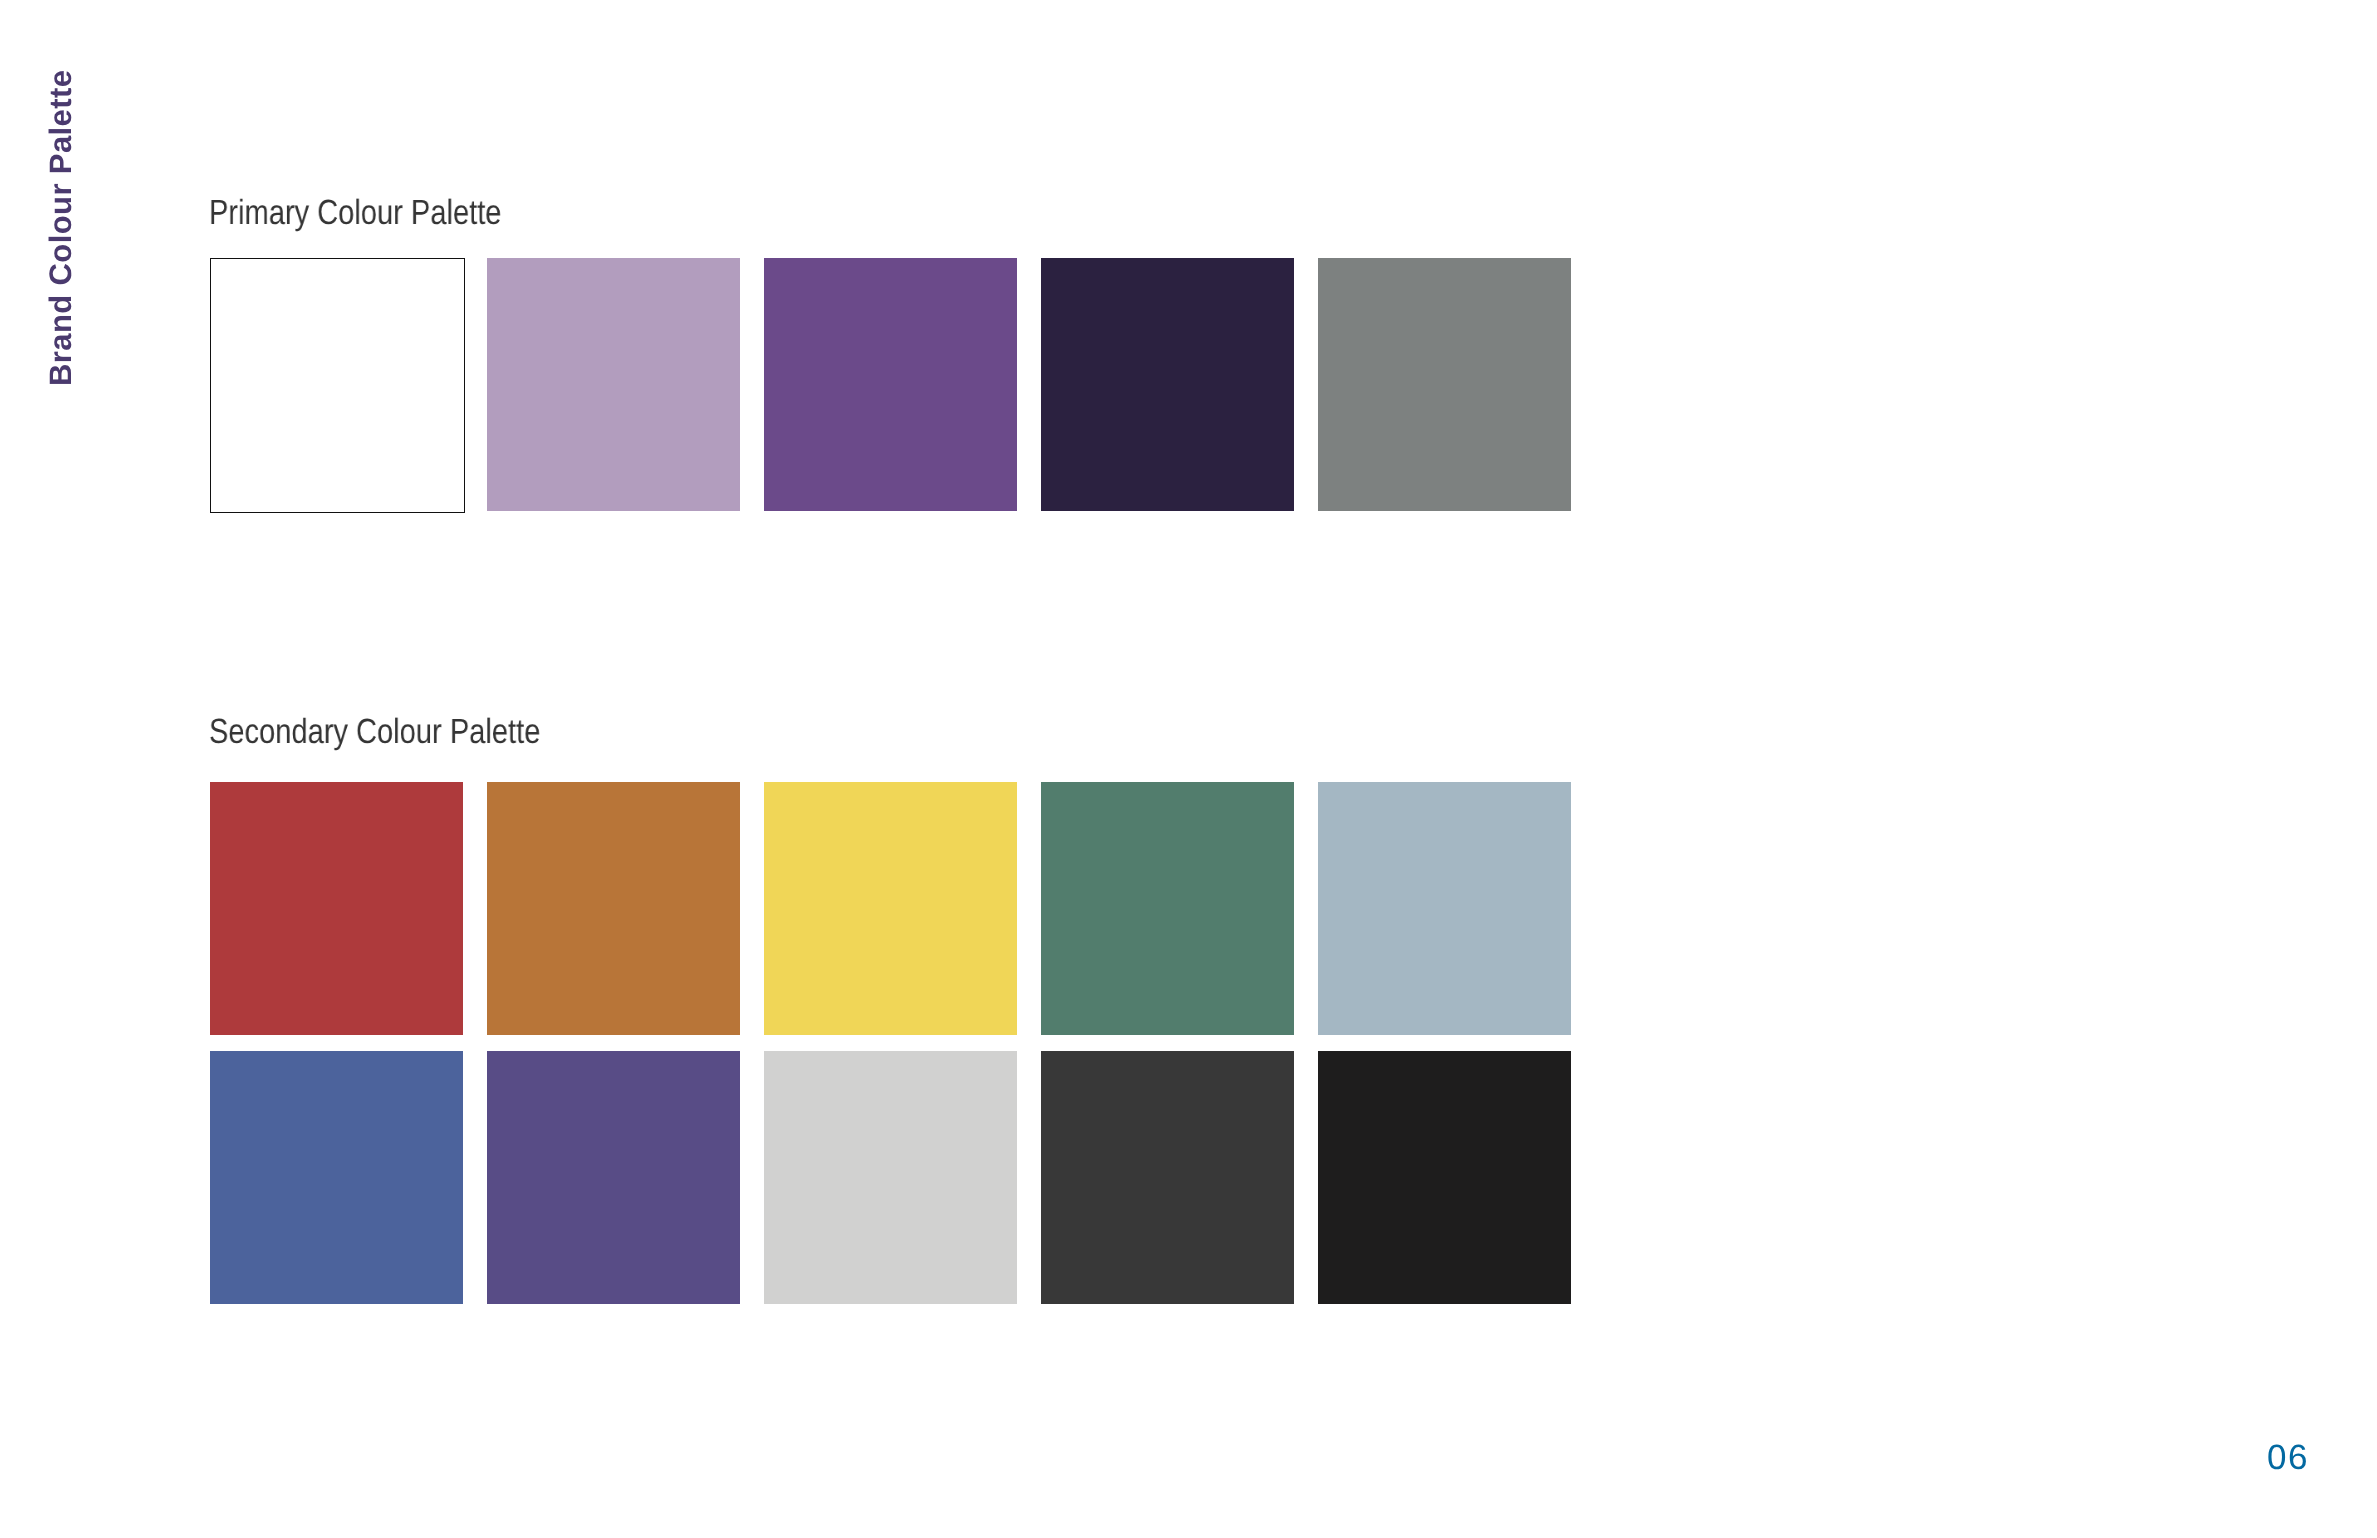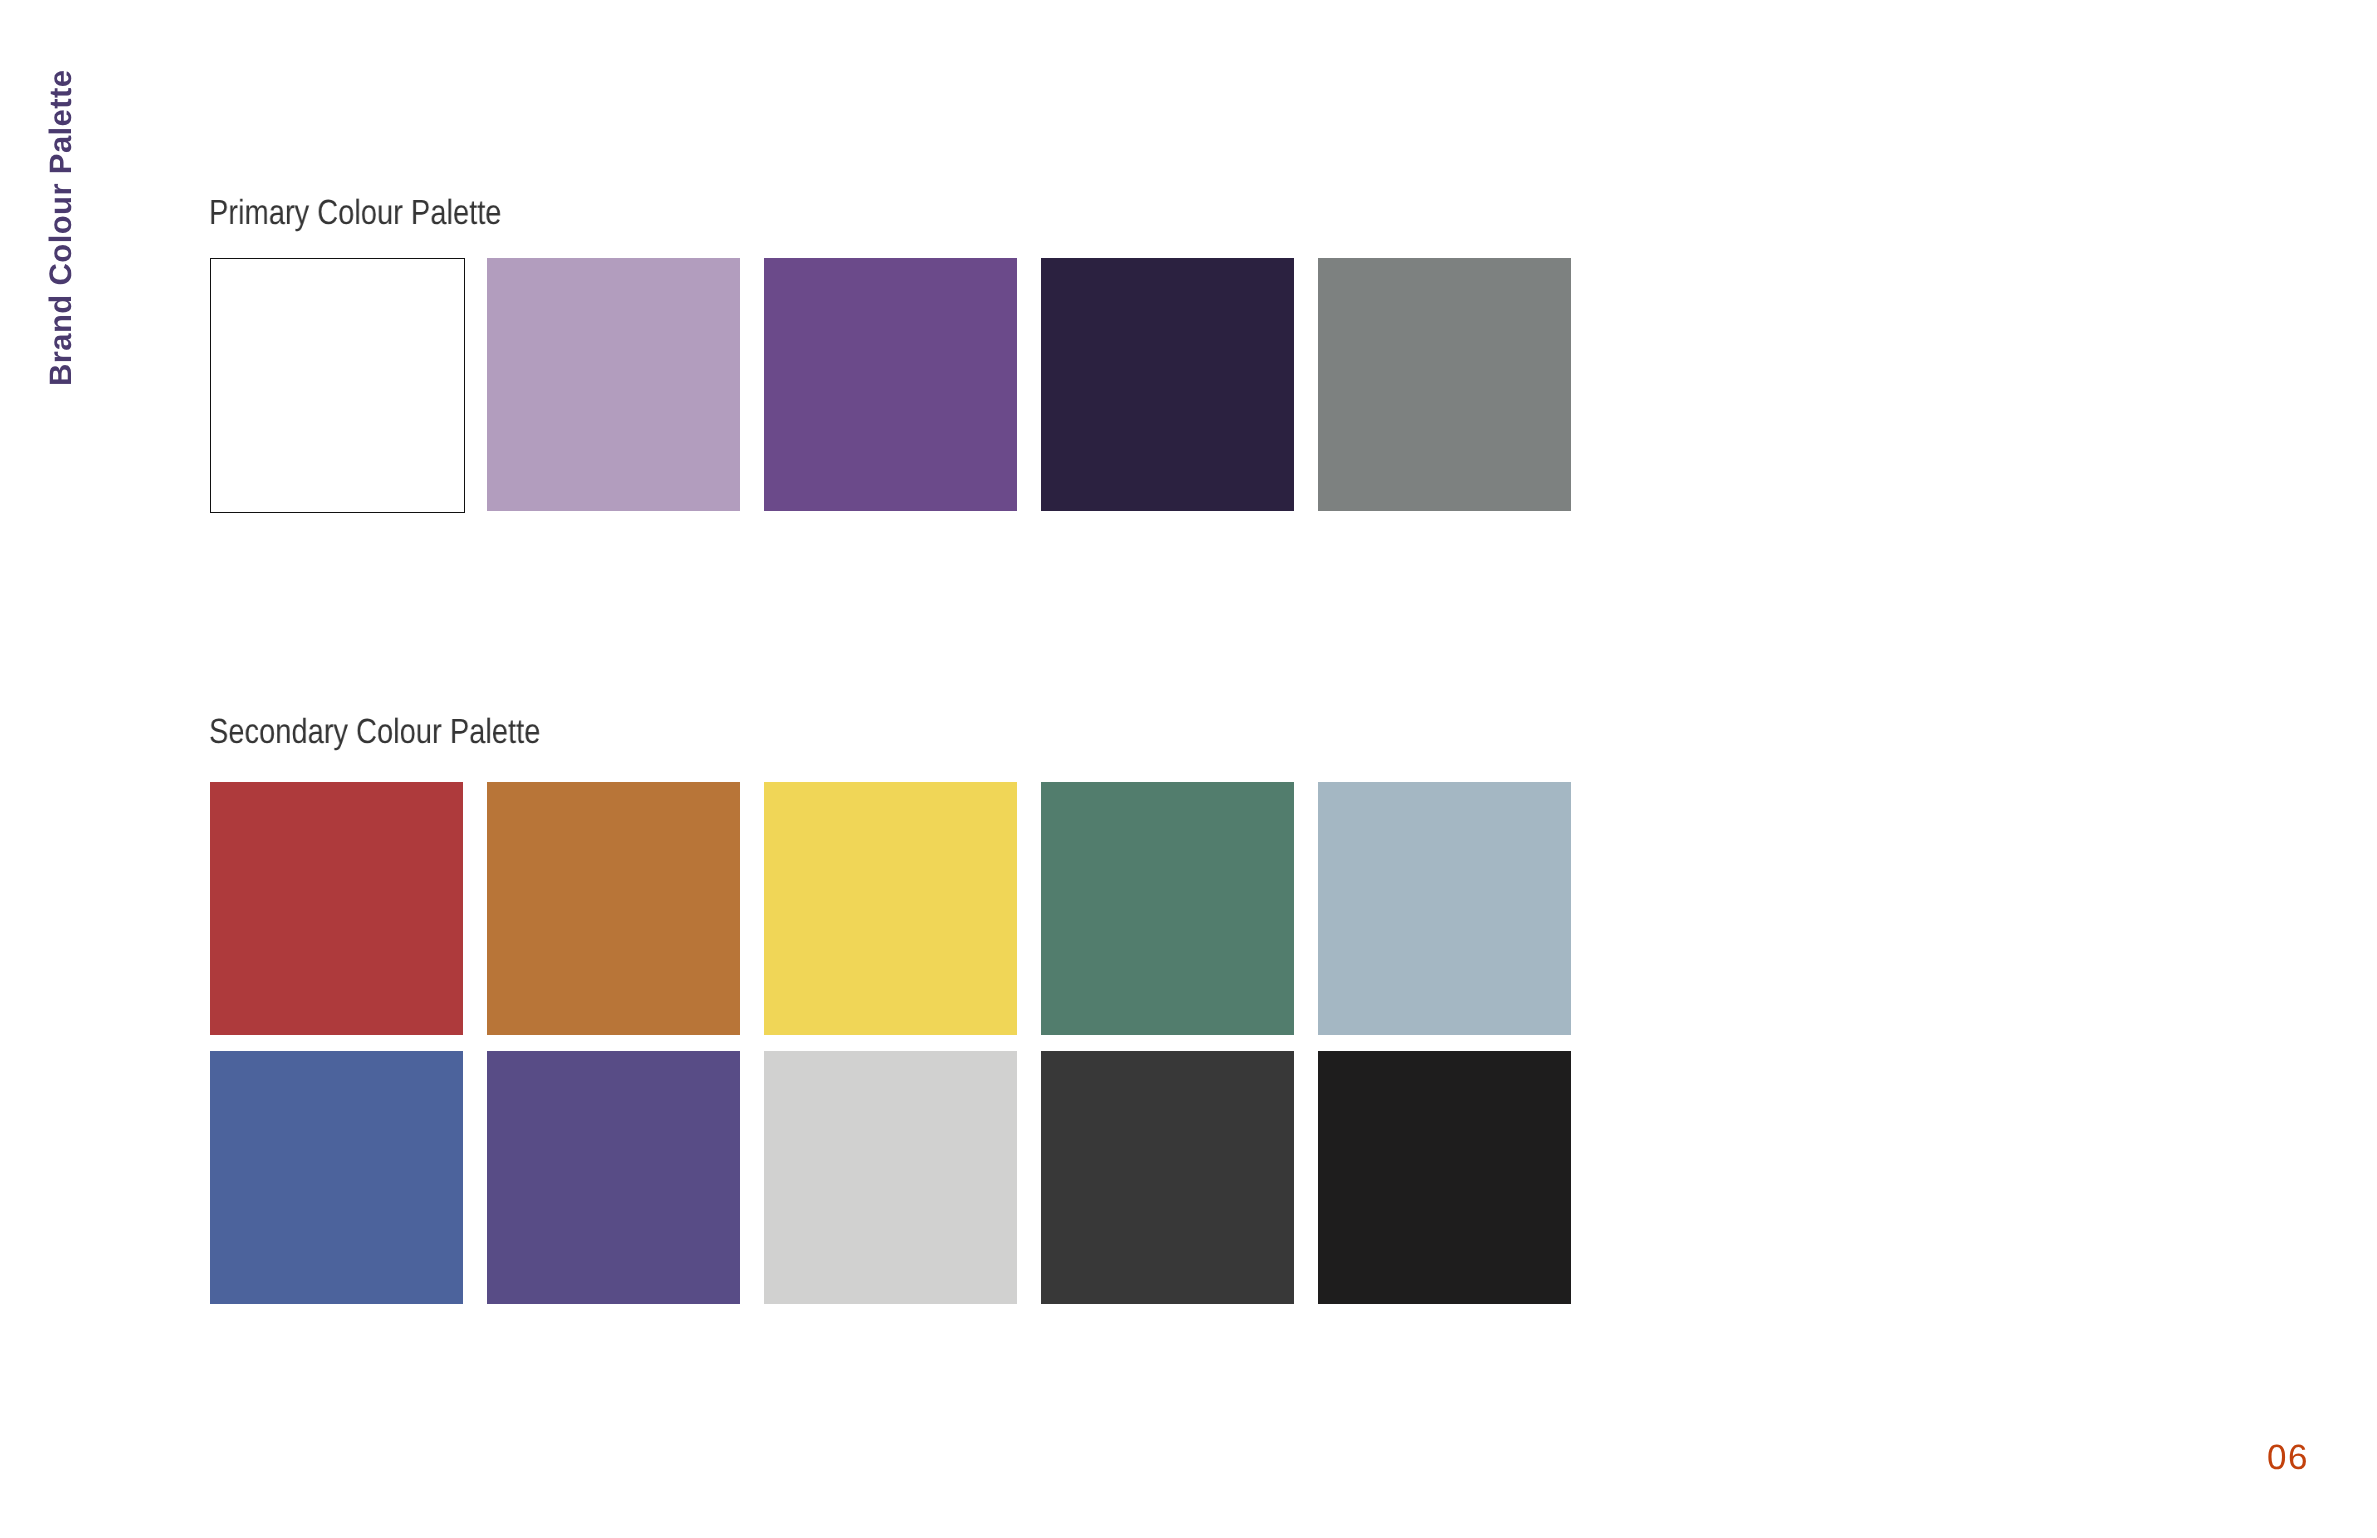--- a/index.html
+++ b/index.html
@@ -99,16 +99,16 @@
     </div>
     <div class="row" style="left:210px;top:1051px;">
       <div class="swatch" style="background-color: rgb(76, 99, 156);"></div>
       <div class="swatch" style="background-color: rgb(88, 76, 134);"></div>
       <div class="swatch" style="background-color: rgb(209, 209, 208);"></div>
       <div class="swatch" style="background-color: rgb(56, 56, 56);"></div>
       <div class="swatch" style="background-color: rgb(30, 29, 29);"></div>
     </div>
   </div>
 
-  <div class="page-number" style="left: 2267px; top: 1440px; color: #c2410c;">06</div>
+  <div class="page-number" style="left: 2267px; top: 1440px; color: #0369a1;">06</div>
 
 </div>
 
 
 </body></html>

